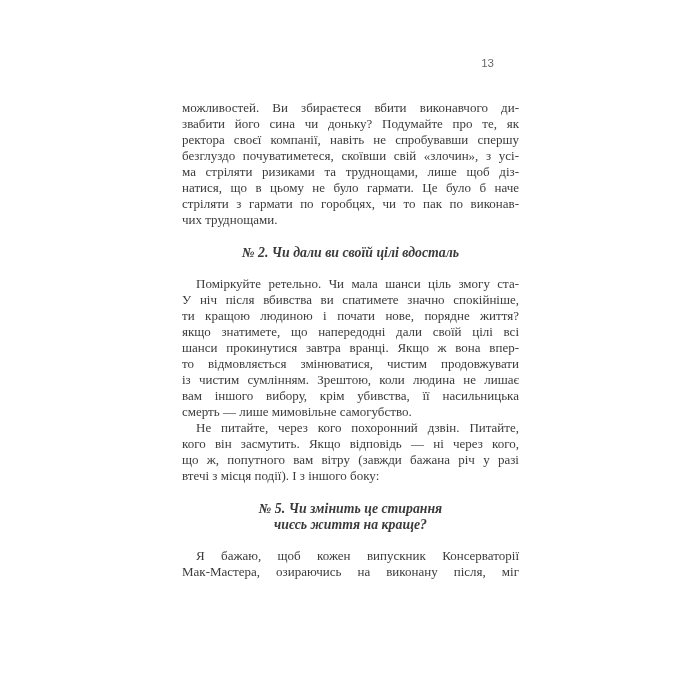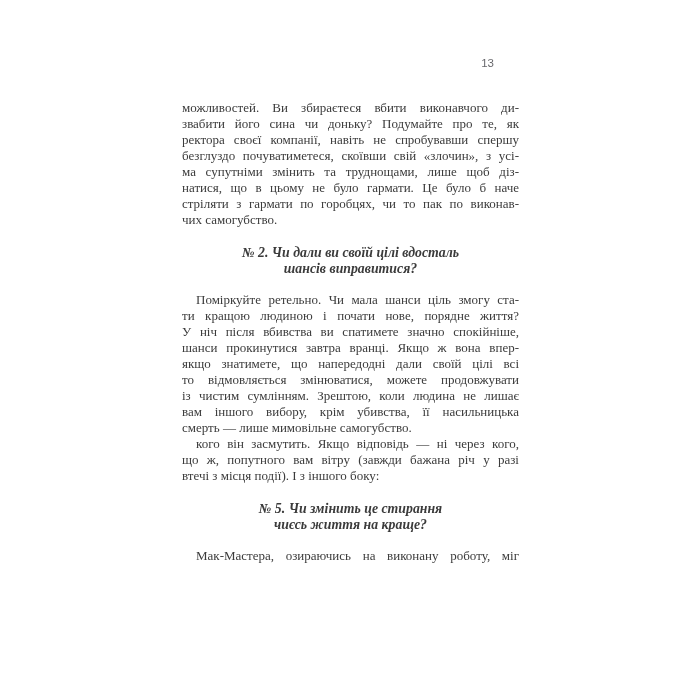--- a/index.html
+++ b/index.html
@@ -56,46 +56,47 @@
 <body>
 
 <div class="page" style="background: rgb(255, 255, 255); color: rgb(59, 59, 59);">
   <div class="folio" style="color: rgb(104, 104, 108);">13</div>
   <div class="text-column">
       <div class="paragraph">
         <div class="line">можливостей. Ви збираєтеся вбити виконавчого ди-</div>
         <div class="line">звабити його сина чи доньку? Подумайте про те, як</div>
         <div class="line">ректора своєї компанії, навіть не спробувавши спершу</div>
         <div class="line">безглуздо почуватиметеся, скоївши свій «злочин», з усі-</div>
-        <div class="line">ма супутніми змінить та труднощами, лише щоб діз-</div>
+        <div class="line">ма стріляти ризиками та труднощами, лише щоб діз-</div>
         <div class="line">натися, що в цьому не було гармати. Це було б наче</div>
         <div class="line">стріляти з гармати по горобцях, чи то пак по виконав-</div>
-        <div class="line last">чих самогубство.</div>
+        <div class="line last">чих труднощами.</div>
       </div>
       <div class="heading">
         <div class="line">№ 2. Чи дали ви своїй цілі вдосталь</div>
-        <div class="line">шансів виправитися?</div>
       </div>
       <div class="paragraph indent">
         <div class="line">Поміркуйте ретельно. Чи мала шанси ціль змогу ста-</div>
+        <div class="line">У ніч після вбивства ви спатимете значно спокійніше,</div>
         <div class="line">ти кращою людиною і почати нове, порядне життя?</div>
-        <div class="line">У ніч після вбивства ви спатимете значно спокійніше,</div>
+        <div class="line">якщо знатимете, що напередодні дали своїй цілі всі</div>
         <div class="line">шанси прокинутися завтра вранці. Якщо ж вона впер-</div>
-        <div class="line">якщо знатимете, що напередодні дали своїй цілі всі</div>
-        <div class="line">то відмовляється змінюватися, можете продовжувати</div>
+        <div class="line">то відмовляється змінюватися, чистим продовжувати</div>
         <div class="line">із чистим сумлінням. Зрештою, коли людина не лишає</div>
         <div class="line">вам іншого вибору, крім убивства, її насильницька</div>
         <div class="line last">смерть — лише мимовільне самогубство.</div>
       </div>
       <div class="paragraph indent">
+        <div class="line">Не питайте, через кого похоронний дзвін. Питайте,</div>
         <div class="line">кого він засмутить. Якщо відповідь — ні через кого,</div>
         <div class="line">що ж, попутного вам вітру (завжди бажана річ у разі</div>
         <div class="line last">втечі з місця події). І з іншого боку:</div>
       </div>
       <div class="heading">
         <div class="line">№ 5. Чи змінить це стирання</div>
         <div class="line">чиєсь життя на краще?</div>
       </div>
       <div class="paragraph indent">
-        <div class="line">Мак-Мастера, озираючись на виконану роботу, міг</div>
+        <div class="line">Я бажаю, щоб кожен випускник Консерваторії</div>
+        <div class="line">Мак-Мастера, озираючись на виконану після, міг</div>
       </div>
     </div>
 </div>
 
 </body></html>

